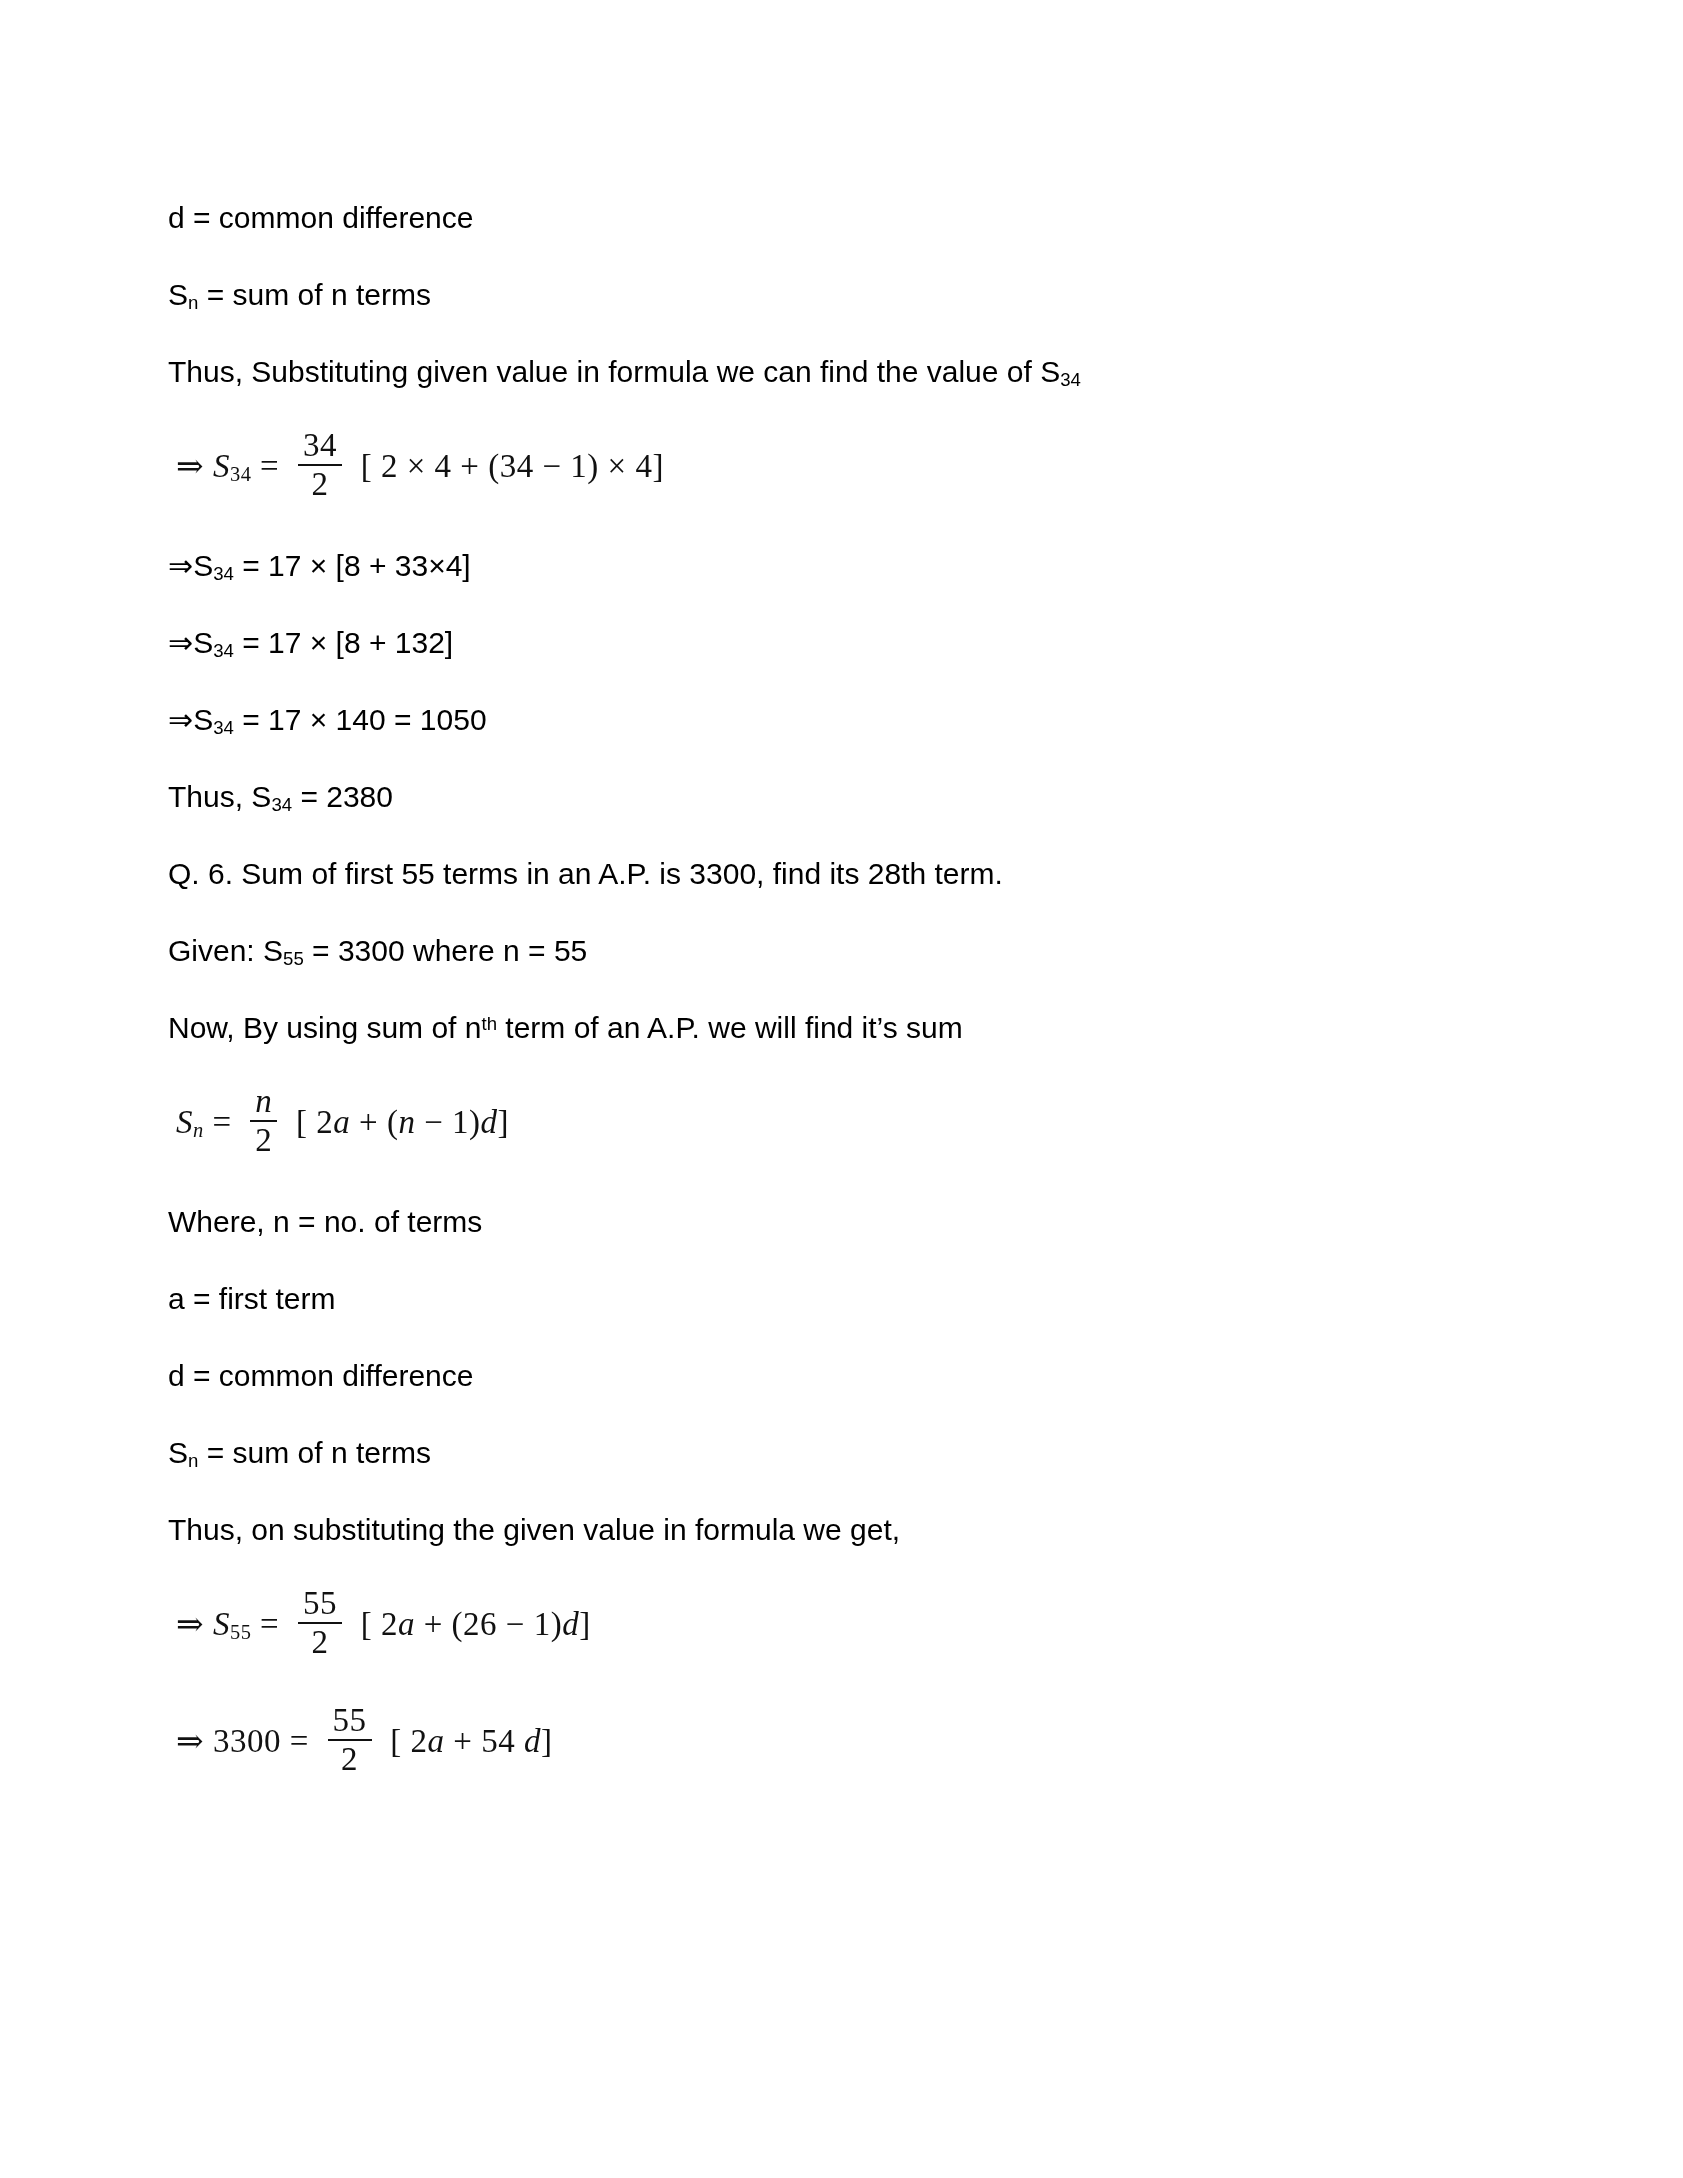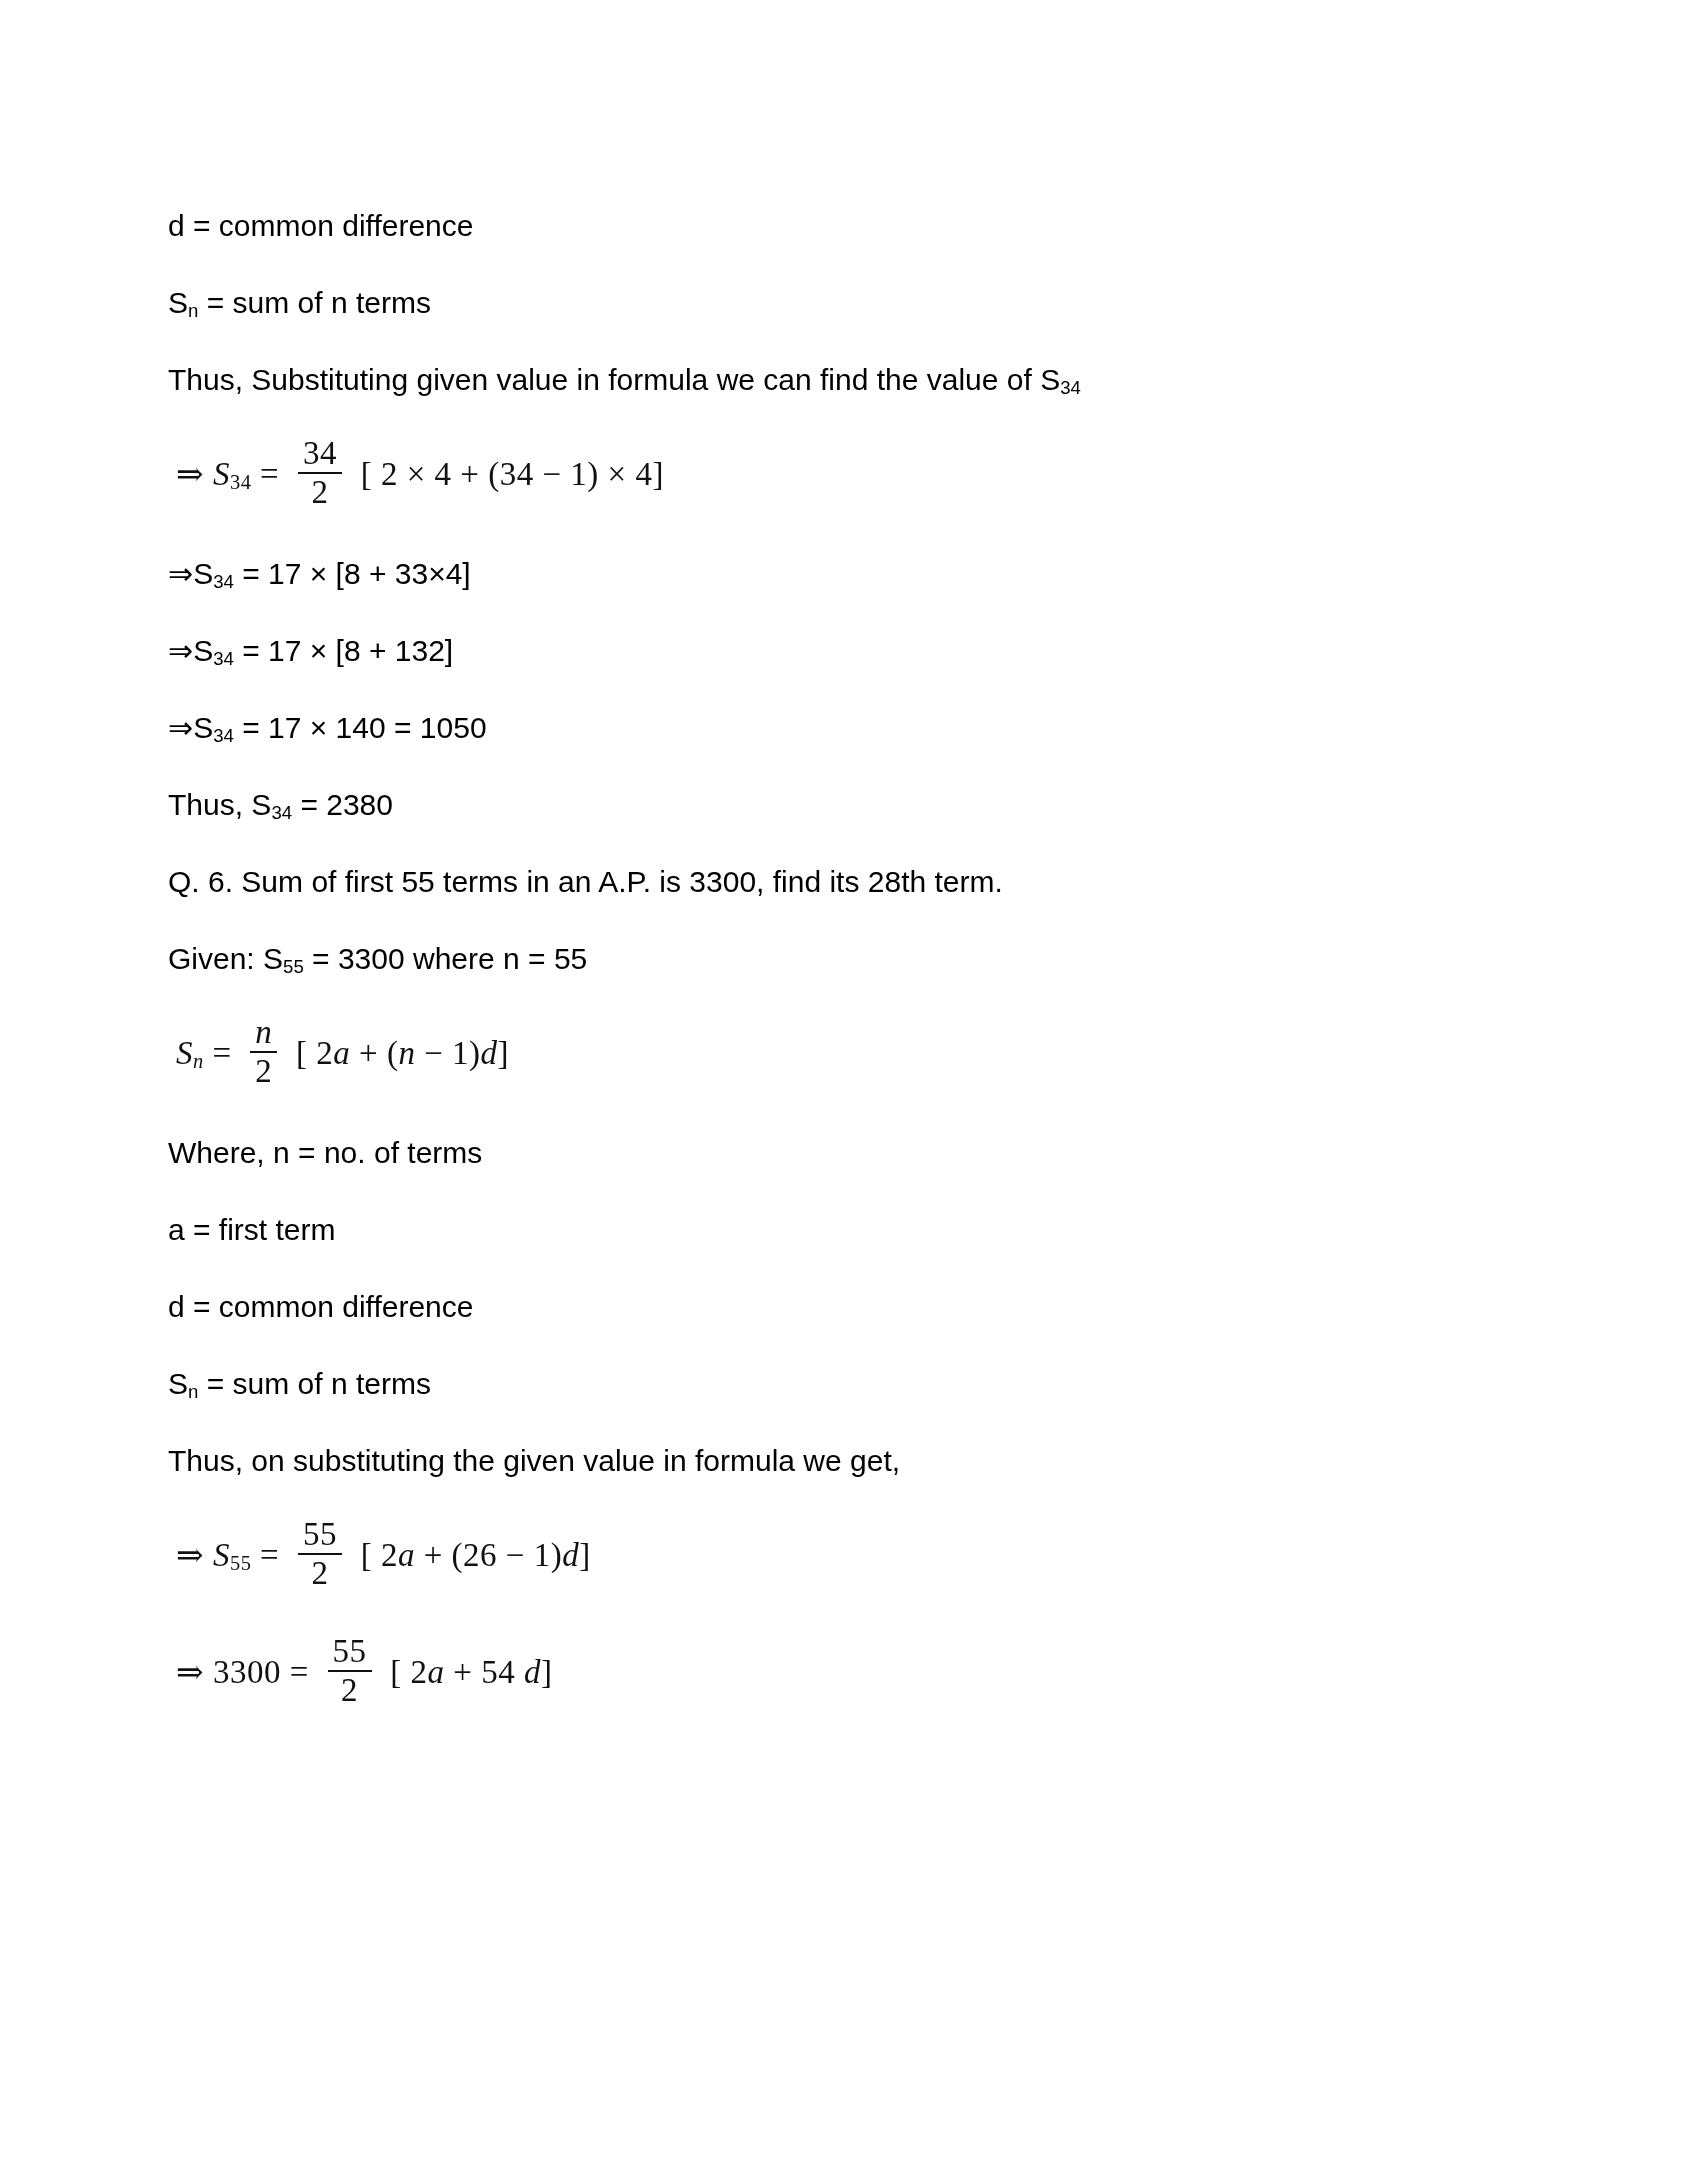--- a/index.html
+++ b/index.html
@@ -9,21 +9,21 @@
     height: 2178px;
     background: #ffffff;
     box-sizing: border-box;
     padding: 200px 158px 0 168px;
     font-family: "Liberation Sans", "DejaVu Sans", sans-serif;
     font-size: 30px;
     color: #000000;
     overflow: hidden;
   }
   .line {
-    margin: 8px 0 41px 0;
+    margin: 0 0 41px 0;
     line-height: 36px;
     min-height: 36px;
     white-space: nowrap;
   }
   .heading { font-weight: normal; }
   .math {
     font-family: "Liberation Serif", "DejaVu Serif", serif;
     font-size: 33px;
     color: #111111;
     line-height: 40px;
@@ -71,20 +71,21 @@
   <div class="line math"><span>⇒ </span><span class="it">S</span><sub>34</sub><span> = </span><span class="frac">
         <span class="num">34</span>
         <span class="den">2</span>
       </span><span> [ 2 × 4 + (34 − 1) × 4]</span></div>
   <div class="line"><span>⇒S</span><sub>34</sub><span> = 17 × [8 + 33×4]</span></div>
   <div class="line"><span>⇒S</span><sub>34</sub><span> = 17 × [8 + 132]</span></div>
   <div class="line"><span>⇒S</span><sub>34</sub><span> = 17 × 140 = 1050</span></div>
   <div class="line"><span>Thus, S</span><sub>34</sub><span> = 2380</span></div>
   <div class="line heading">Q. 6. Sum of first 55 terms in an A.P. is 3300, find its 28th term.</div>
   <div class="line"><span>Given: S</span><sub>55</sub><span> = 3300 where n = 55</span></div>
+  <div class="line"><span>Now, By using sum of n</span><sup>th</sup><span> term of an A.P. we will find it’s sum</span></div>
   <div class="line math"><span class="it">S</span><sub class="it">n</sub><span> = </span><span class="frac">
         <span class="num it">n</span>
         <span class="den">2</span>
       </span><span> [ 2</span><span class="it">a</span><span> + (</span><span class="it">n</span><span> − 1)</span><span class="it">d</span><span>]</span></div>
   <div class="line">Where, n = no. of terms</div>
   <div class="line">a = first term</div>
   <div class="line">d = common difference</div>
   <div class="line"><span>S</span><sub>n</sub><span> = sum of n terms</span></div>
   <div class="line">Thus, on substituting the given value in formula we get,</div>
   <div class="line math"><span>⇒ </span><span class="it">S</span><sub>55</sub><span> = </span><span class="frac">

